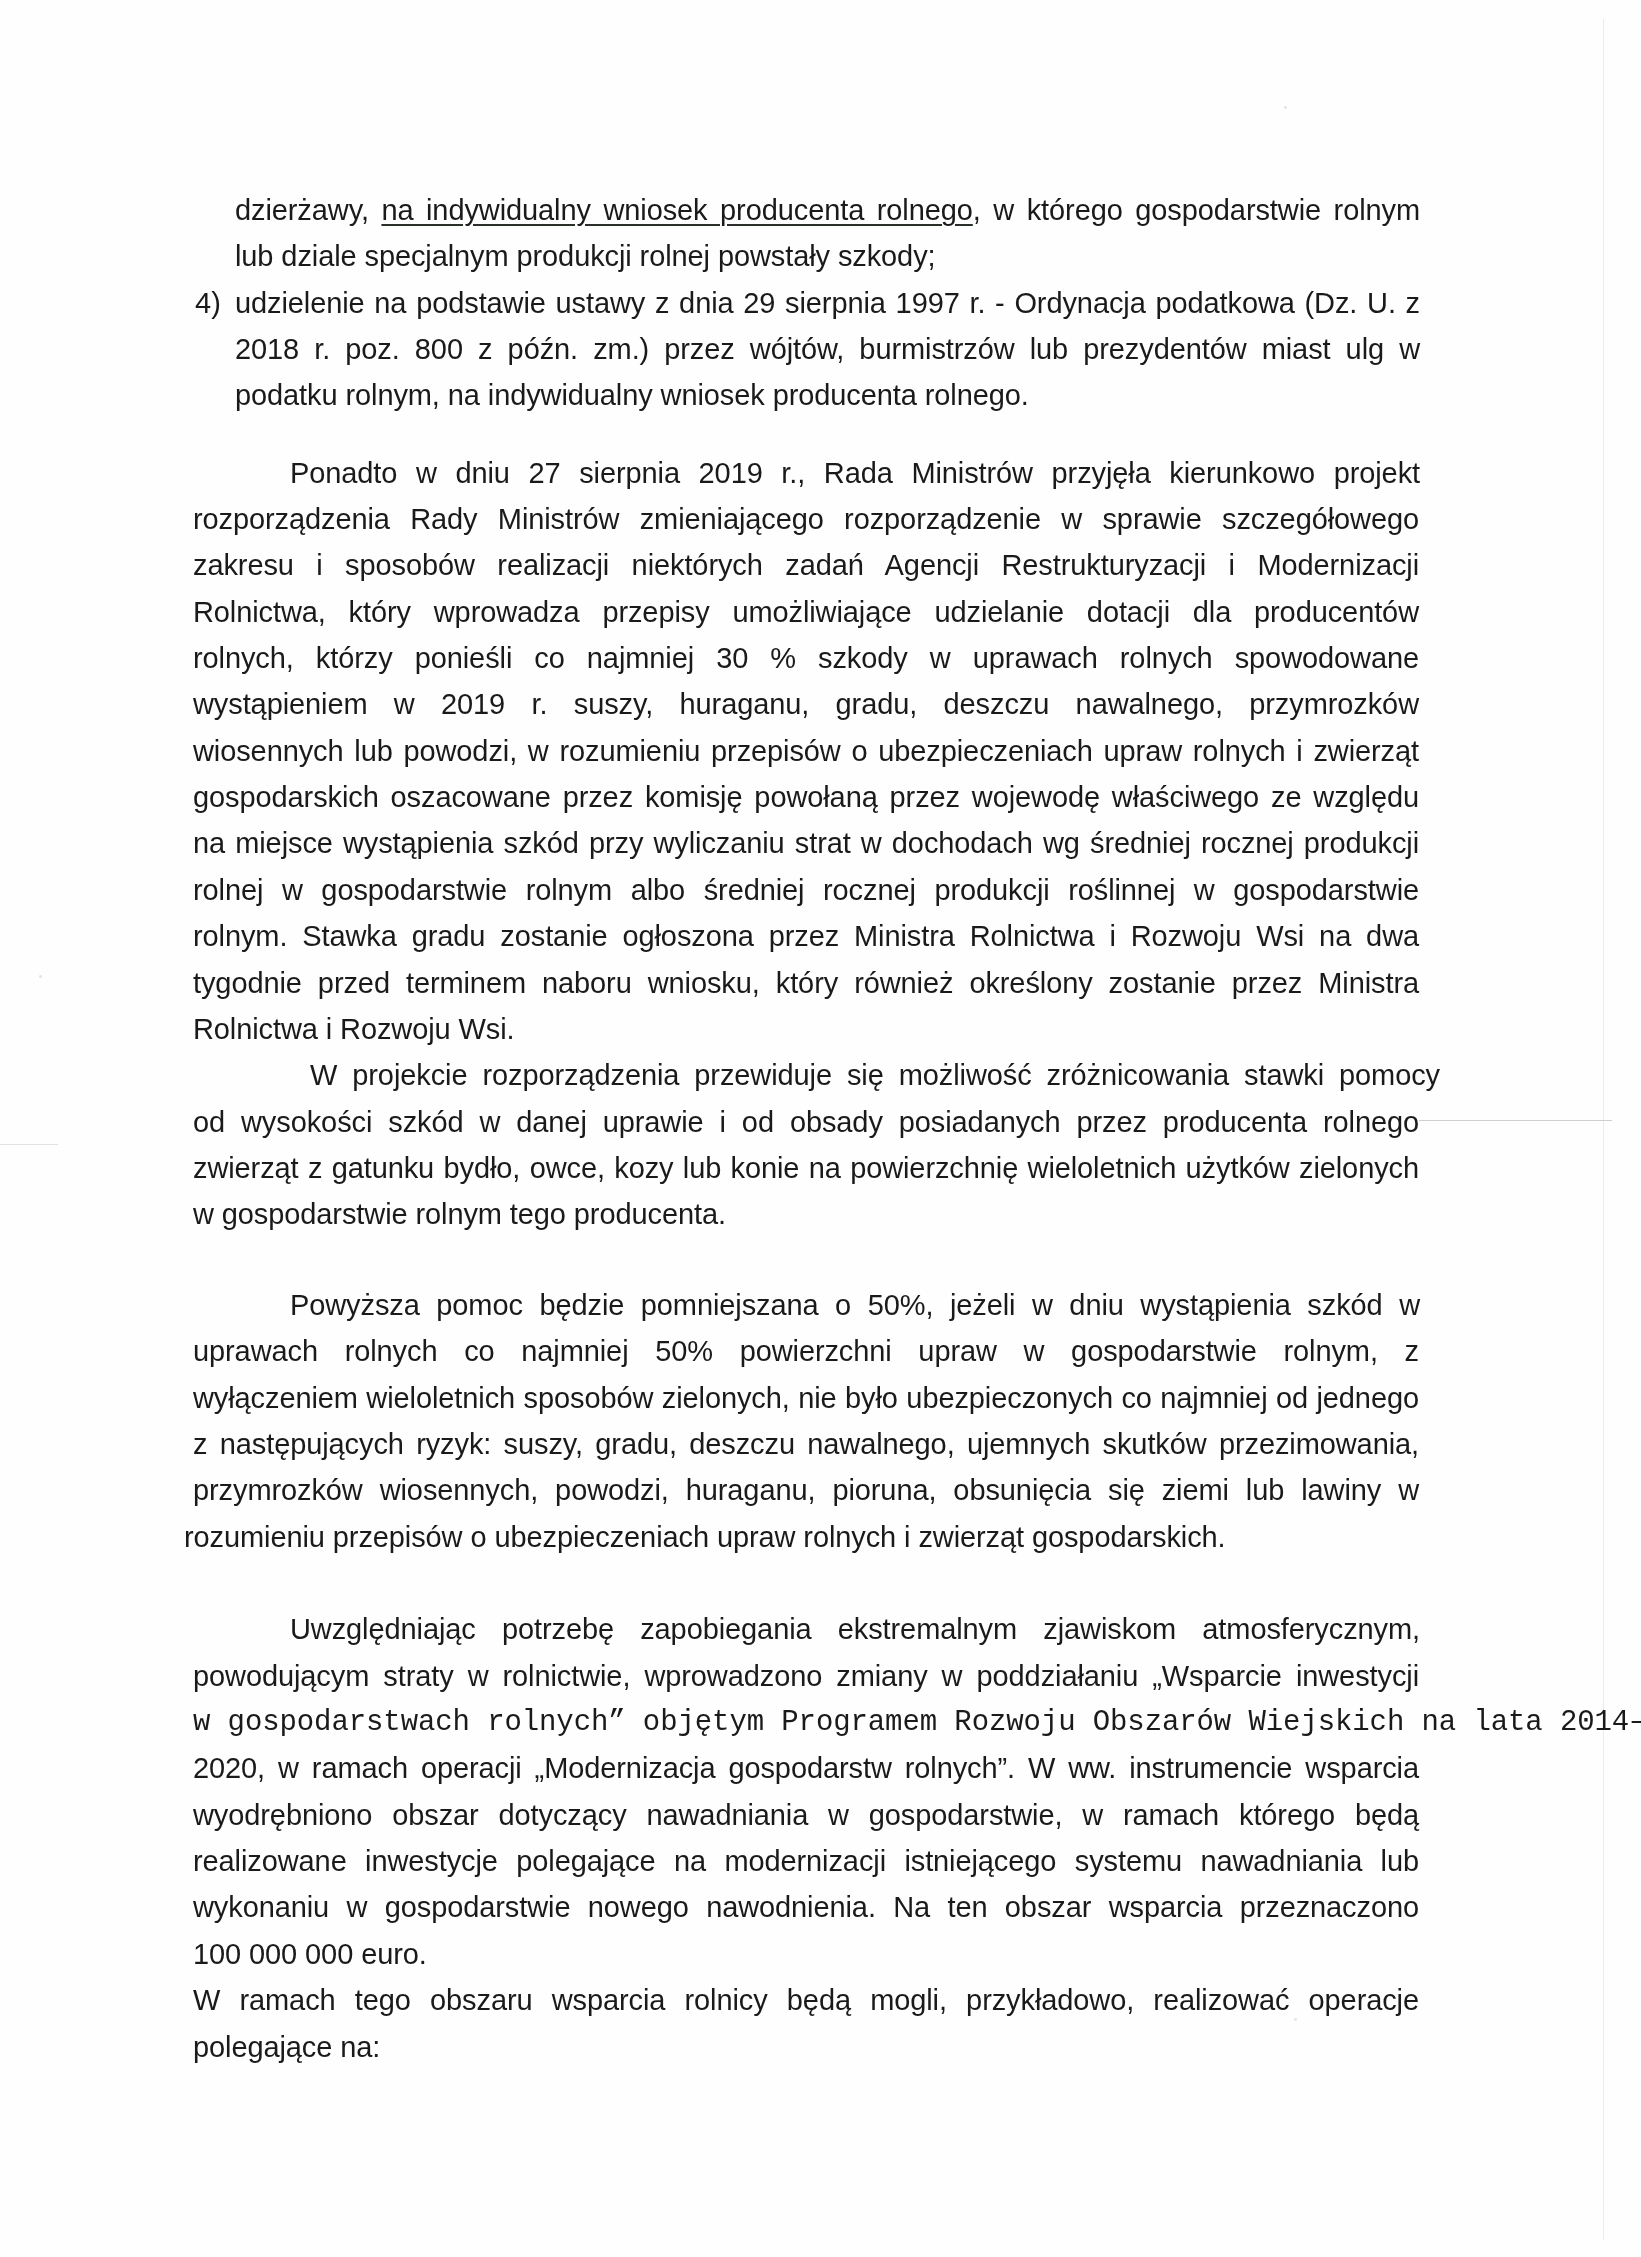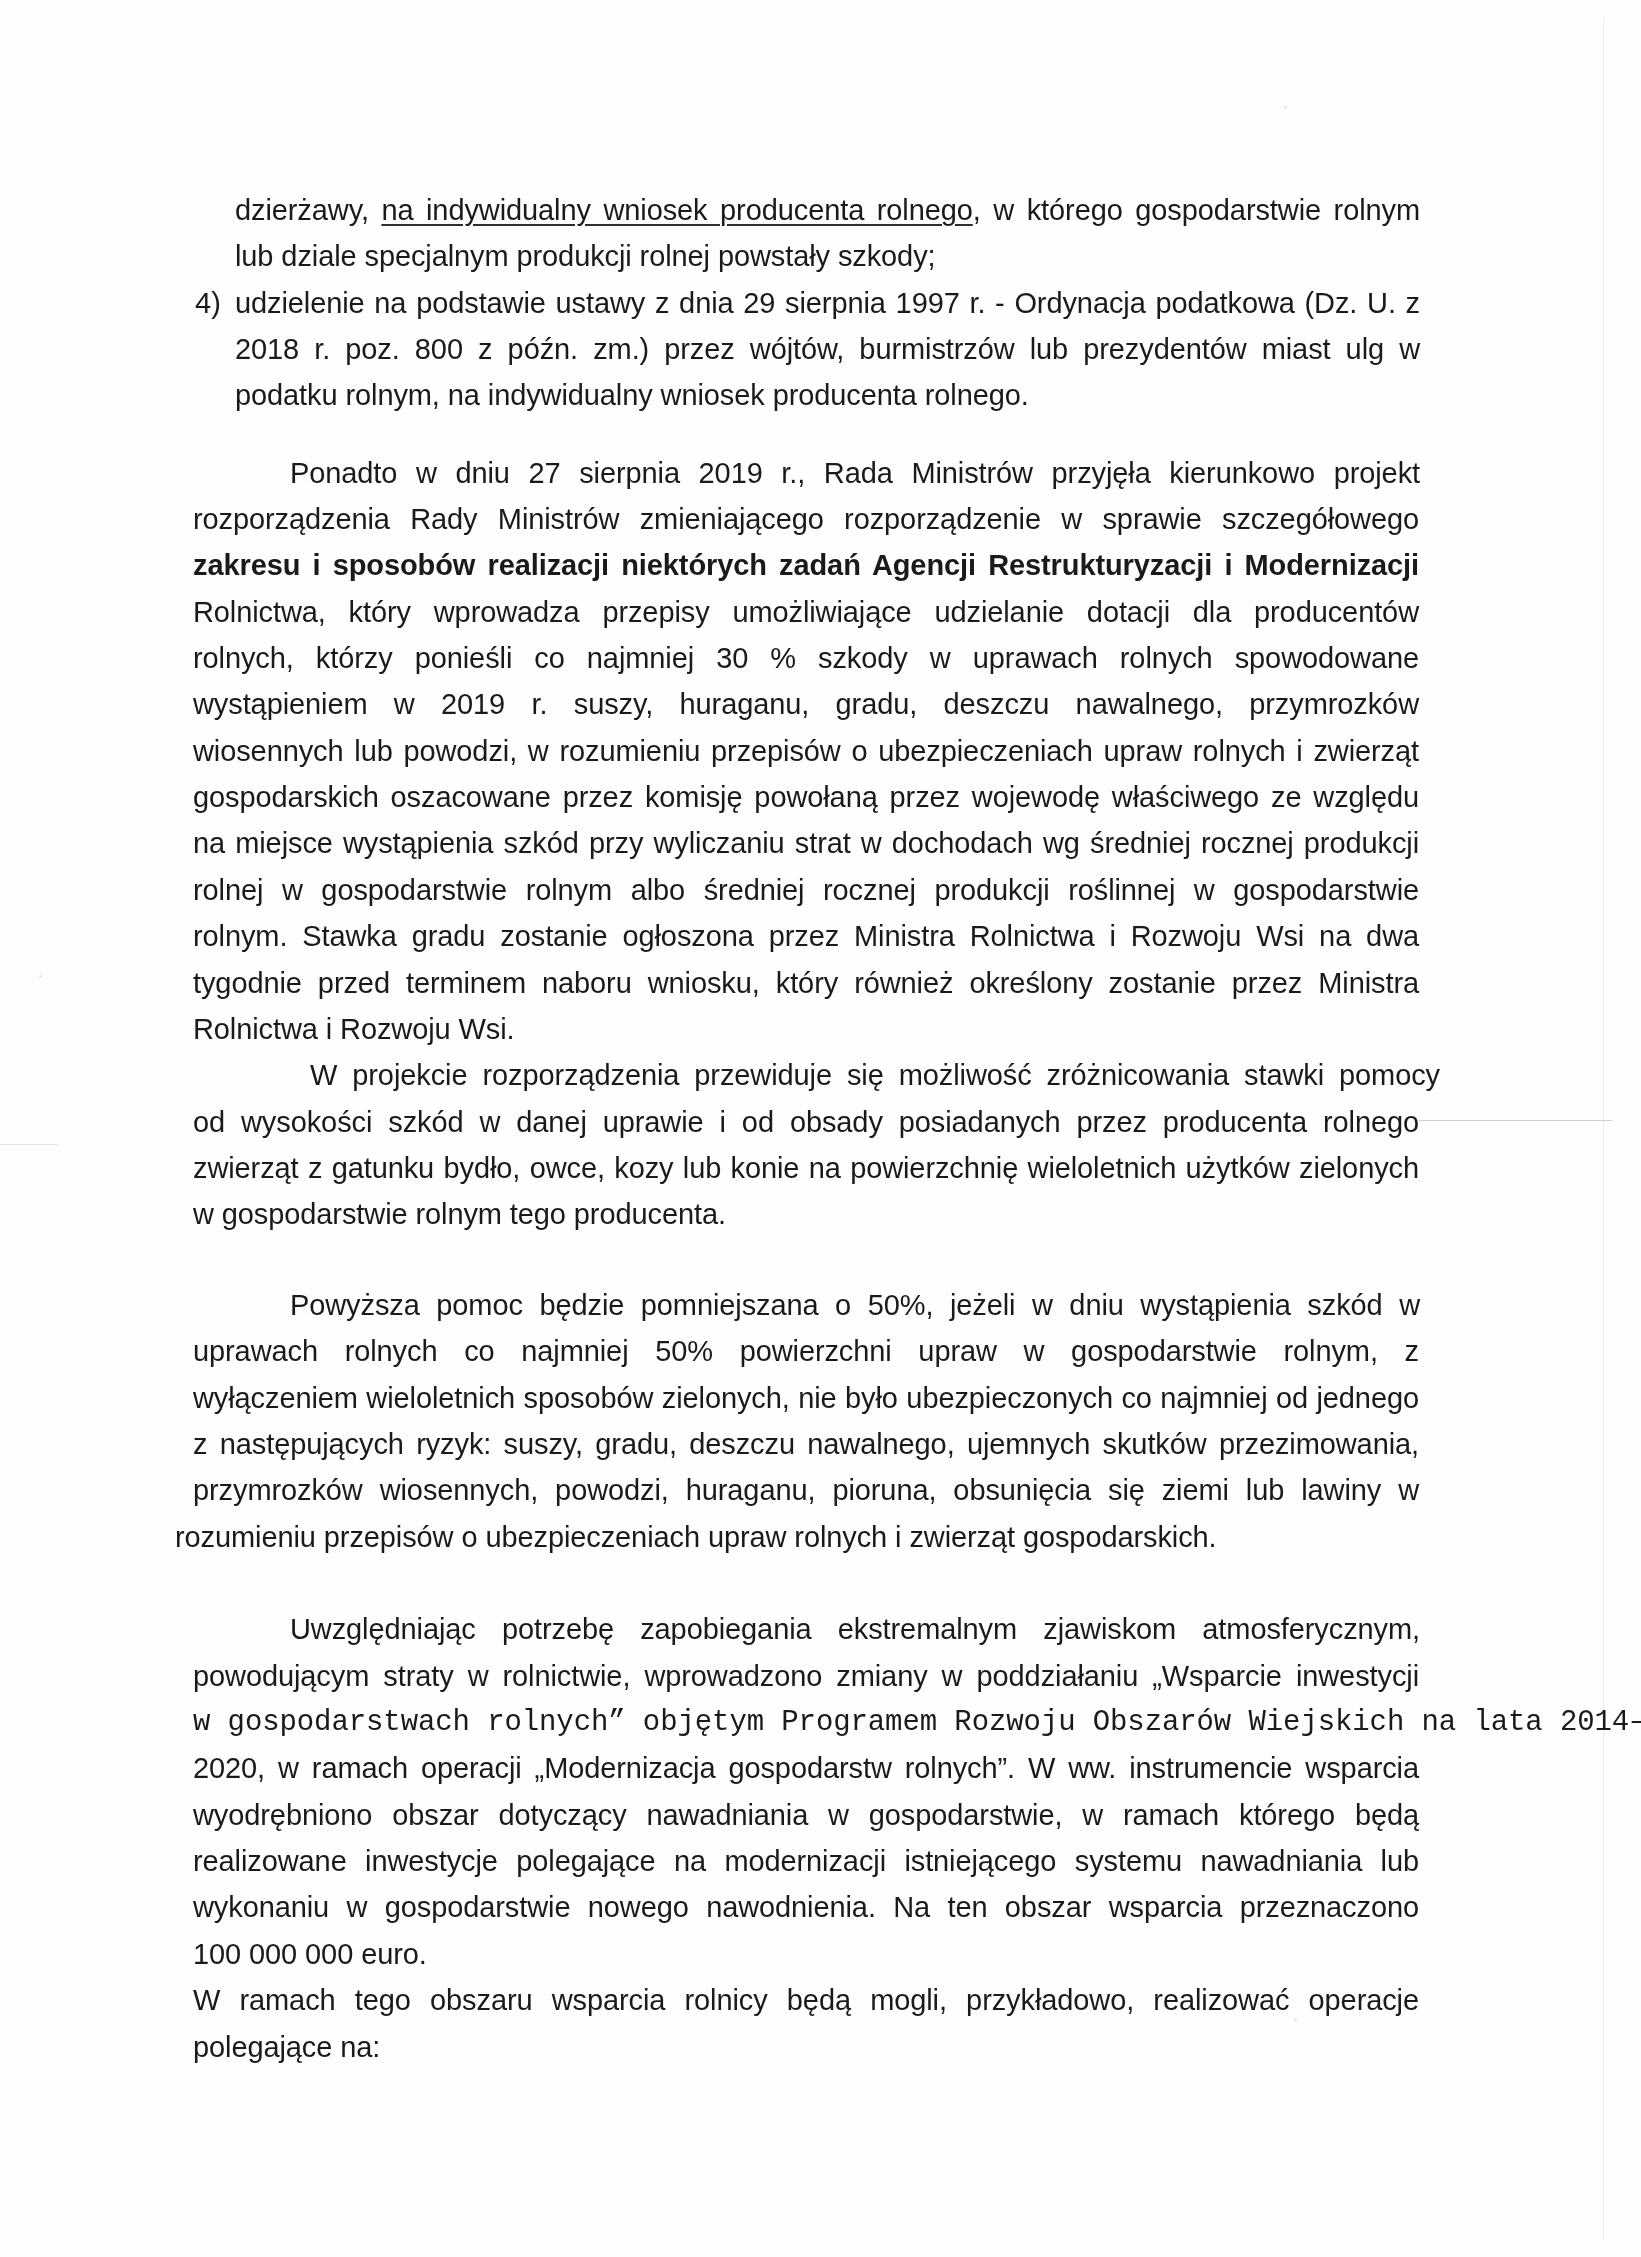--- a/index.html
+++ b/index.html
@@ -51,21 +51,21 @@
   </div>
 
   <div class="marker" style="left:195px;top:286px">4)</div>
   <div class="line just" style="left:235px;top:286px;width:1185px">udzielenie na podstawie ustawy z dnia 29 sierpnia 1997 r. - Ordynacja podatkowa (Dz. U. z</div>
   <div class="line just" style="left:235px;top:332px;width:1185px">2018 r. poz. 800 z późn. zm.) przez wójtów, burmistrzów lub prezydentów miast ulg w</div>
   <div class="line" style="left:235px;top:378px">podatku rolnym, na indywidualny wniosek producenta rolnego.</div>
 
   <div id="p1">
       <div class="line just" style="left: 290px; top: 456px; width: 1130px;">Ponadto w dniu 27 sierpnia 2019 r., Rada Ministrów przyjęła kierunkowo projekt</div>
       <div class="line just" style="left: 193px; top: 502px; width: 1226px;">rozporządzenia Rady Ministrów zmieniającego rozporządzenie w sprawie szczegółowego</div>
-      <div class="line just" style="left: 193px; top: 548px; width: 1226px; font-weight: bold;">zakresu i sposobów realizacji niektórych zadań Agencji Restrukturyzacji i Modernizacji</div>
+      <div class="line just" style="left: 193px; top: 548px; width: 1226px;">zakresu i sposobów realizacji niektórych zadań Agencji Restrukturyzacji i Modernizacji</div>
       <div class="line just" style="left: 193px; top: 595px; width: 1226px;">Rolnictwa, który wprowadza przepisy umożliwiające udzielanie  dotacji dla producentów</div>
       <div class="line just" style="left: 193px; top: 641px; width: 1226px;">rolnych, którzy ponieśli co najmniej 30 % szkody w uprawach rolnych spowodowane</div>
       <div class="line just" style="left: 193px; top: 687px; width: 1226px;">wystąpieniem w 2019 r. suszy, huraganu, gradu, deszczu nawalnego, przymrozków</div>
       <div class="line just" style="left: 193px; top: 734px; width: 1226px;">wiosennych lub powodzi, w rozumieniu przepisów o ubezpieczeniach upraw rolnych i zwierząt</div>
       <div class="line just" style="left: 193px; top: 780px; width: 1226px;">gospodarskich oszacowane przez komisję powołaną przez wojewodę właściwego ze względu</div>
       <div class="line just" style="left: 193px; top: 826px; width: 1226px;">na miejsce wystąpienia szkód przy wyliczaniu strat w dochodach wg średniej rocznej produkcji</div>
       <div class="line just" style="left: 193px; top: 873px; width: 1226px;">rolnej w gospodarstwie rolnym albo średniej rocznej produkcji roślinnej w gospodarstwie</div>
       <div class="line just" style="left: 193px; top: 919px; width: 1226px;">rolnym. Stawka gradu zostanie ogłoszona przez Ministra Rolnictwa i Rozwoju Wsi na dwa</div>
       <div class="line just" style="left: 193px; top: 966px; width: 1226px;">tygodnie przed terminem naboru wniosku, który również określony zostanie przez Ministra</div>
       <div class="line" style="left: 193px; top: 1012px; text-align: center;">Rolnictwa i Rozwoju Wsi.</div>
@@ -77,21 +77,21 @@
       <div class="line just" style="left: 193px; top: 1151px; width: 1226px;">zwierząt z gatunku bydło, owce, kozy lub konie na powierzchnię wieloletnich użytków zielonych</div>
       <div class="line" style="left: 193px; top: 1197px;">w gospodarstwie rolnym tego producenta.</div>
     </div>
 
   <div id="p3">
       <div class="line just" style="left: 290px; top: 1288px; width: 1130px;">Powyższa pomoc będzie pomniejszana o 50%, jeżeli w dniu wystąpienia szkód w</div>
       <div class="line just" style="left: 193px; top: 1334px; width: 1226px;">uprawach rolnych co najmniej 50% powierzchni upraw w gospodarstwie rolnym, z</div>
       <div class="line just" style="left: 193px; top: 1381px; width: 1226px;">wyłączeniem wieloletnich sposobów zielonych, nie było ubezpieczonych co najmniej od jednego</div>
       <div class="line just" style="left: 193px; top: 1427px; width: 1226px;">z następujących ryzyk: suszy, gradu, deszczu nawalnego, ujemnych skutków przezimowania,</div>
       <div class="line just" style="left: 193px; top: 1473px; width: 1226px;">przymrozków wiosennych, powodzi, huraganu, pioruna, obsunięcia się ziemi lub lawiny w</div>
-      <div class="line" style="left: 175px; top: 1520px;">rozumieniu przepisów o ubezpieczeniach upraw rolnych i zwierząt gospodarskich.</div>
+      <div class="line" style="left: 184px; top: 1520px;">rozumieniu przepisów o ubezpieczeniach upraw rolnych i zwierząt gospodarskich.</div>
     </div>
 
   <div id="p4">
       <div class="line just" style="left: 290px; top: 1612px; width: 1130px;">Uwzględniając potrzebę zapobiegania ekstremalnym zjawiskom atmosferycznym,</div>
       <div class="line just" style="left: 193px; top: 1659px; width: 1226px;">powodującym straty w rolnictwie, wprowadzono zmiany w poddziałaniu „Wsparcie inwestycji</div>
       <div class="line just" style="left: 193px; top: 1705px; width: 1226px; font-family: Liberation Mono, monospace;">w gospodarstwach rolnych” objętym Programem Rozwoju Obszarów Wiejskich na lata 2014–</div>
       <div class="line just" style="left: 193px; top: 1751px; width: 1226px;">2020, w ramach operacji „Modernizacja gospodarstw rolnych”. W ww. instrumencie wsparcia</div>
       <div class="line just" style="left: 193px; top: 1798px; width: 1226px;">wyodrębniono obszar dotyczący nawadniania w gospodarstwie, w ramach którego będą</div>
       <div class="line just" style="left: 193px; top: 1844px; width: 1226px;">realizowane inwestycje polegające na modernizacji istniejącego systemu nawadniania lub</div>
       <div class="line just" style="left: 193px; top: 1890px; width: 1226px;">wykonaniu w gospodarstwie nowego nawodnienia. Na ten obszar wsparcia przeznaczono</div>

